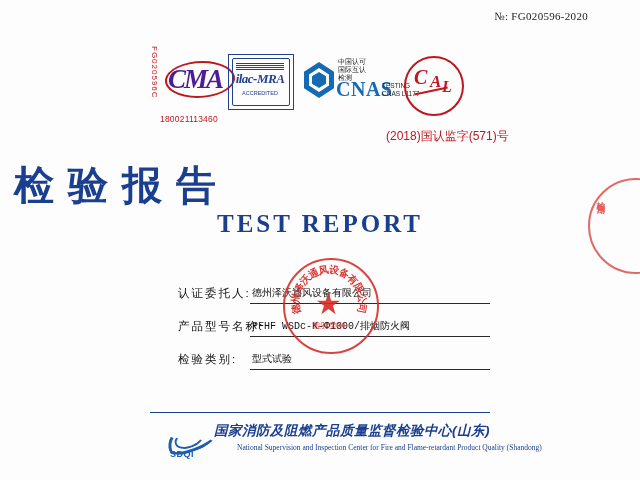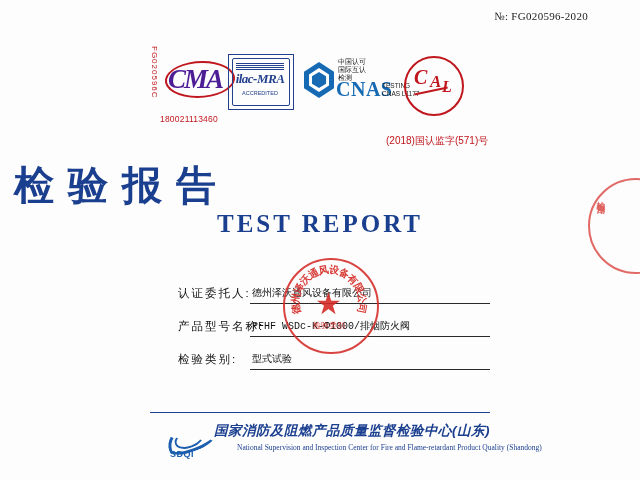--- a/index.html
+++ b/index.html
@@ -142,22 +142,22 @@
     color:#c0161d;font-weight:bold;
   }
   .cal .letters .a{position:absolute;left:10px;top:10px;font-size:20px;font-style:italic;}
   .cal .letters .c{position:absolute;left:26px;top:16px;font-size:17px;font-style:italic;}
   .cal .letters .l{position:absolute;left:38px;top:22px;font-size:16px;font-style:italic;}
   .cal .slash{
     position:absolute;left:14px;top:40px;width:34px;height:2px;background:#c0161d;
     transform:rotate(-12deg);
   }
   .cal-caption{
-    position:absolute;left:386px;top:94px;
-    font-size:10px;color:#c0161d;
+    position:absolute;left:386px;top:88px;
+    font-size:12px;color:#c0161d;
     font-family:"Liberation Sans", sans-serif;
     white-space:nowrap;
   }
   
   .title-cn{
     position:absolute;left:0;top:158px;width:640px;
     text-align:left;
     font-family:"Liberation Serif", serif;
     font-weight:bold;
     font-size:40px;

